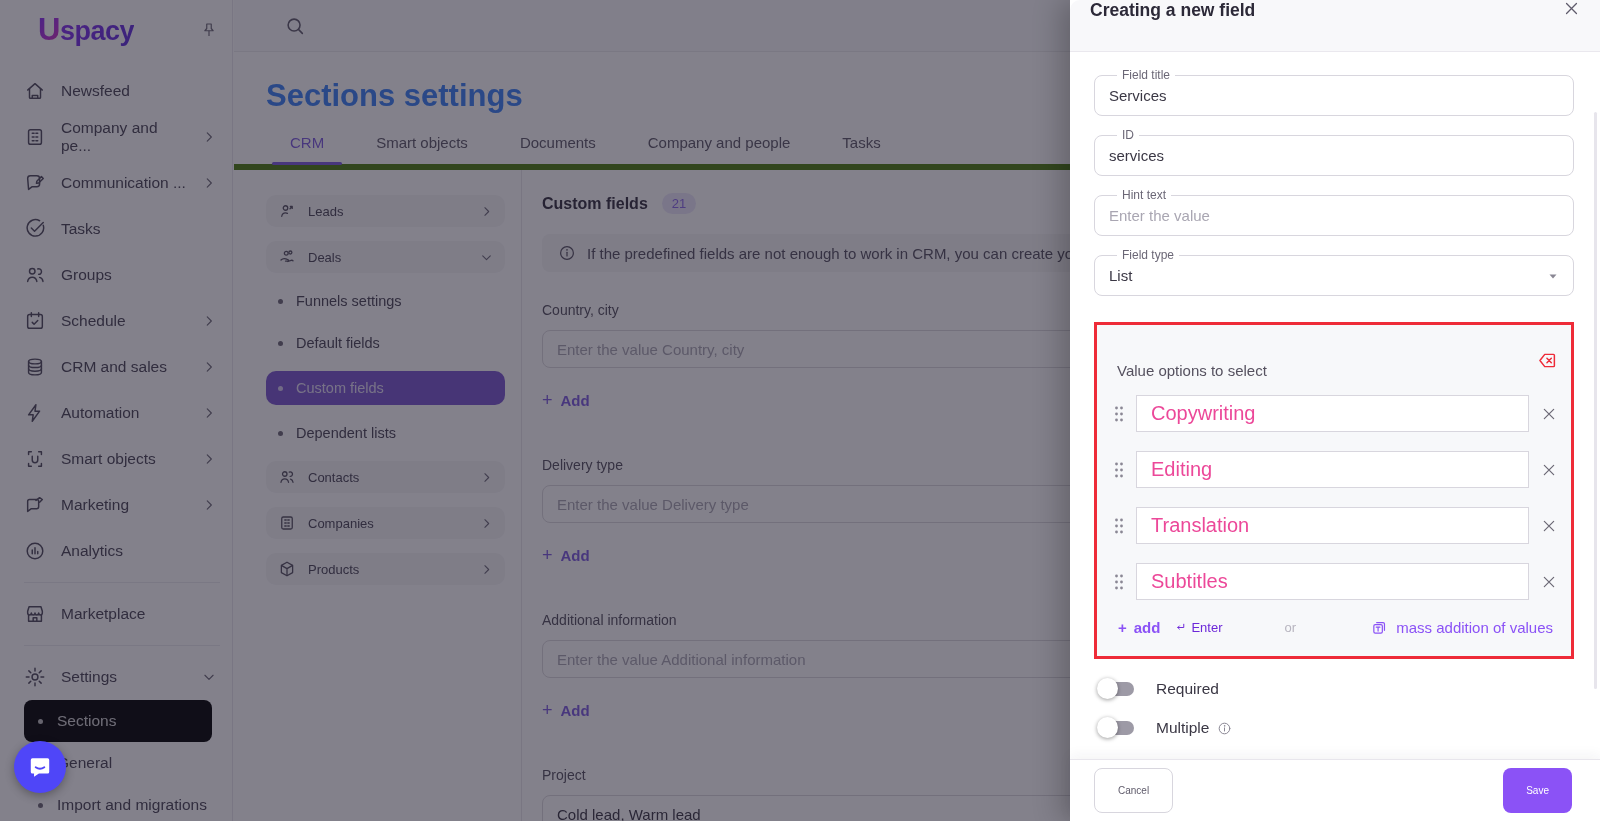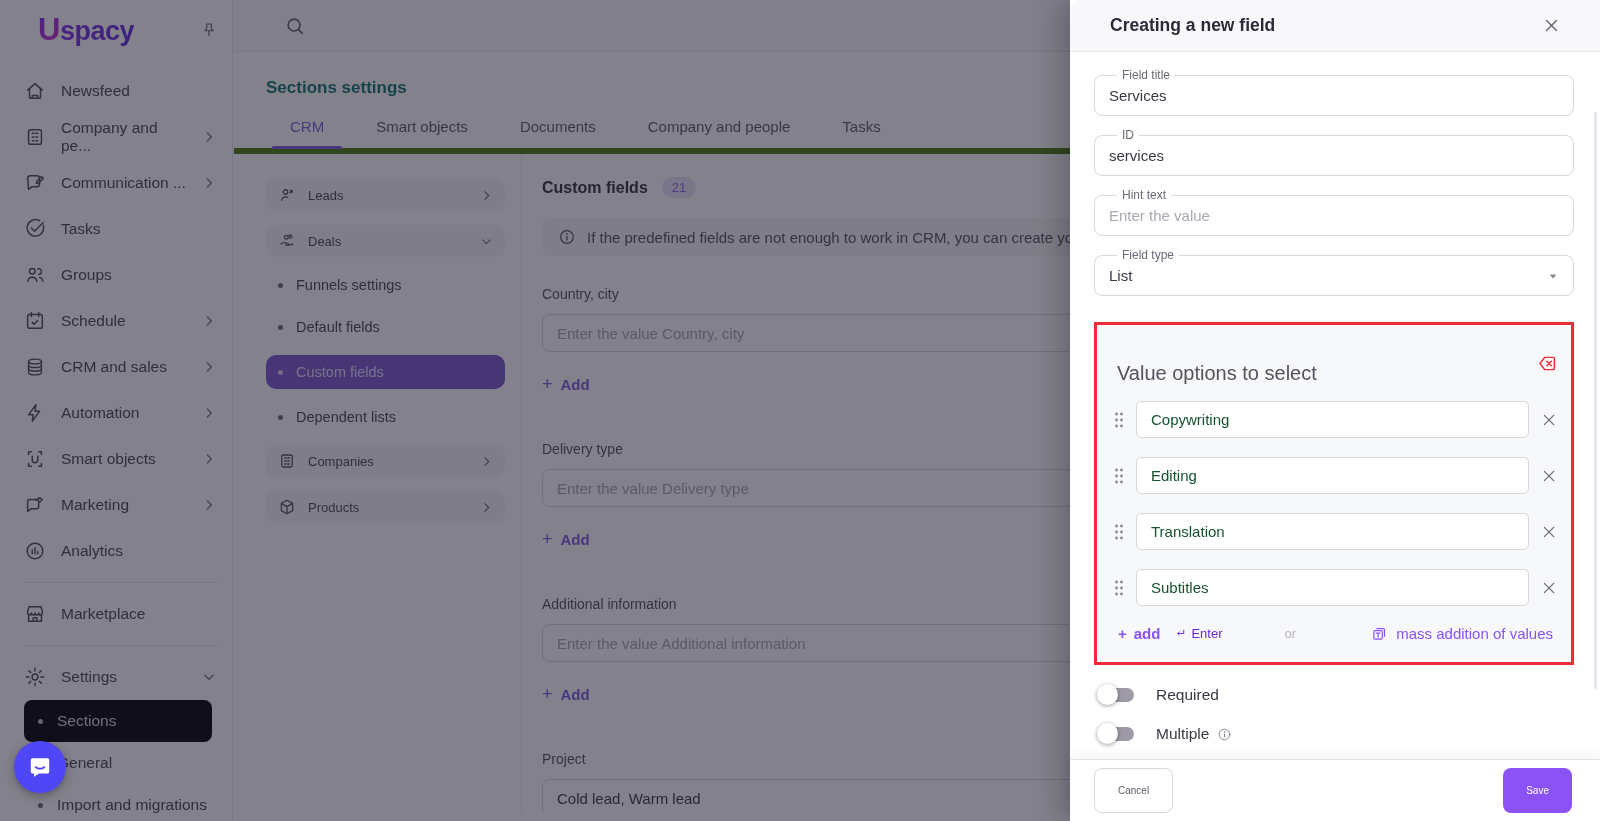--- a/index.html
+++ b/index.html
@@ -21,21 +21,21 @@
   .nav-divider { height:1px; background:#eceaf0; margin:8px 0; }
   .sub-item { display:flex; align-items:center; gap:14px; height:42px; padding-left:14px; font-size:15.5px; color:#4a4656; border-radius:10px; margin-right:8px; cursor:pointer; }
   .sub-item .dot { width:5px; height:5px; border-radius:50%; background:#6d6977; flex:0 0 5px; }
   .sub-item.selected { background:#000000; color:rgba(255,255,255,0.82);border-radius:8px; }
   .sub-item.selected .dot { background:rgba(255,255,255,0.75); }
 
   
   .main { position:absolute; left:234px; top:0; right:0; bottom:0; background:#fff; }
   .main-header { height:52px; background:#fbfbfd; border-bottom:1px solid #eceaee; display:flex; align-items:center; padding-left:50px; }
   .search-ic { color:#5f5b6b; cursor:pointer; }
-  .page-title { margin:26px 0 20px 32px; font-size:17px; font-weight:600; color:#0f766e; }
+  .page-title { margin:26px 0 20px 32px; font-size:31px; font-weight:600; color:#3b82f6; }
   .tabs { display:flex; padding-left:38px; border-bottom:6px solid #4d7c0f; }
   .tab { font-size:15px; color:#5d5968; padding:0 18px 13px; margin-right:16px; position:relative; cursor:pointer; white-space:nowrap; }
   .tab.active { color:#7d5ce0; }
   .tab.active::after { content:""; position:absolute; left:0; right:0; bottom:-1px; height:3px; background:#7d5ce0; border-radius:2px; }
 
   .content-row { display:flex; height:calc(100% - 163px); }
   .subnav { width:288px; flex:0 0 288px; border-right:1px solid #e8e6ec; padding:25px 16px 0 32px; }
   .srow { display:flex; align-items:center; gap:12px; height:32px; background:#f5f5f7; border-radius:10px; padding:0 12px; margin-bottom:14px; font-size:13px; color:#4a4656; cursor:pointer; }
   .srow .ic { width:18px; height:18px; color:#55515f; }
   .srow .chev { margin-left:auto; color:#6d6977; }
@@ -57,39 +57,39 @@
   .fgroup input::placeholder { color:#a9a6b2; }
   .add-link { margin-top:22px; display:inline-flex; align-items:center; gap:8px; color:#7d5ce0; font-size:15px; font-weight:600; cursor:pointer; }
   .add-link .plus { font-size:18px; font-weight:400; }
 
   
   .backdrop { position:absolute; left:0; top:0; bottom:0; width:1070px; background:rgba(30,26,43,0.55); z-index:50; }
   .chat-fab { position:absolute; left:14px; bottom:28px; width:52px; height:52px; border-radius:50%; background:#4f46f8; z-index:70; display:flex; align-items:center; justify-content:center; cursor:pointer; box-shadow:0 3px 10px rgba(0,0,0,0.3); }
 
   
   .drawer { position:absolute; top:0; right:0; bottom:0; width:530px; background:#fff; z-index:60; box-shadow:-10px 0 26px rgba(0,0,0,0.22); display:flex; flex-direction:column; }
-  .drawer-header { height:52px; flex:0 0 52px; background:#f8f8fa; border-bottom:1px solid #eae8ee; display:flex; align-items:center; padding:0 40px; border-top-left-radius:10px; }
+  .drawer-header { height:52px; flex:0 0 52px; background:#f8f8fa; border-bottom:1px solid #eae8ee; display:flex; align-items:flex-start; padding:0 20px; border-top-left-radius:10px; }
   .drawer-title { font-size:17.5px; font-weight:600; color:#2c2938; }
   .drawer-close { margin-left:auto; color:#5f5b6b; cursor:pointer; }
   .drawer-body { flex:1; padding:23px 26px 0 24px; position:relative; overflow:hidden; }
   .fl { position:relative; height:41px; border:1px solid #d8d6de; border-radius:8px; margin-bottom:19px; display:flex; align-items:center; padding:0 14px; background:#fff; }
   .fl > label { position:absolute; top:-8px; left:22px; font-size:12px; color:#6b6776; background:#fff; padding:0 5px; }
   .fl input { border:none; outline:none; width:100%; font-size:15px; color:#3a3744; background:transparent; font-family:"Liberation Sans",sans-serif; }
   .fl input::placeholder { color:#a9a6b2; }
   .fl .select-val { font-size:15px; color:#3a3744; }
   .fl .caret { margin-left:auto; color:#8a8794; }
   .fl.select { cursor:pointer; }
 
   .options-box { border:3px solid #ee2b38; background:#f7f8fa; margin-top:26px; padding:17px 14px 20px 17px; }
   .options-head { display:flex; align-items:center; justify-content:space-between; margin-bottom:16px; padding-left:3px; }
-  .options-label { font-size:20px; color:#55515f;margin-top:20px; }
+  .options-label { font-size:15px; color:#55515f;margin-top:20px; }
   .backspace { color:#ee2b38; cursor:pointer; }
   .option-row { display:flex; align-items:center; gap:12px; margin-bottom:19px; }
   .drag { color:#8a8794; cursor:grab; flex:0 0 10px; }
-  .option-row input { flex:1; height:37px; border:1px solid #d8d6de; border-radius:5px; background:#fff; padding:0 14px; font-size:15px; color:#14532d; outline:none; font-family:"Liberation Sans",sans-serif; }
+  .option-row input { flex:1; height:37px; border:1px solid #d8d6de; border-radius:0; background:#fff; padding:0 14px; font-size:20px; color:#ec4899; outline:none; font-family:"Liberation Sans",sans-serif; }
   .option-x { color:#6b6875; cursor:pointer; flex:0 0 16px; }
   .options-footer { display:flex; align-items:center; margin-top:4px; padding:0 4px; }
   .add-small { display:inline-flex; align-items:center; gap:7px; color:#8b52f6; font-size:15px; font-weight:600; cursor:pointer; }
   .enter-hint { display:inline-flex; align-items:center; gap:4px; color:#6d28d9; font-size:13px; margin-left:14px; }
   .or-txt { color:#b7b4bf; font-size:13px; margin-left:62px; }
   .mass-link { margin-left:auto; display:inline-flex; align-items:center; gap:8px; color:#8b52f6; font-size:15px; cursor:pointer; }
 
   .toggle-row { display:flex; align-items:center; margin-top:21px; padding-left:6px; }
   .switch { width:34px; height:14px; background:#9d9aa6; border-radius:7px; position:relative; cursor:pointer; flex:0 0 34px; }
   .switch .knob { position:absolute; left:-3px; top:-4px; width:21px; height:21px; background:#fff; border-radius:50%; box-shadow:0 1px 4px rgba(0,0,0,0.4); }
@@ -356,20 +356,35 @@
         <span class="dot"></span>
         <span>Default fields</span>
       </div>
       <div class="bullet-row selected">
         <span class="dot"></span>
         <span>Custom fields</span>
       </div>
       <div class="bullet-row">
         <span class="dot"></span>
         <span>Dependent lists</span>
+      </div>
+      <div class="srow">
+        <span class="ic">
+            <svg width="18" height="18" viewBox="0 0 24 24" fill="none" stroke="currentColor" stroke-width="1.7" stroke-linecap="round">
+              <circle cx="9" cy="8" r="3"></circle>
+              <path d="M4 19c.5-3 2.3-4.5 5-4.5s4.5 1.5 5 4.5"></path>
+              <path d="M15 5.5a3 3 0 1 1 1.2 5.7M16.8 14.8c1.8.5 2.9 1.9 3.2 4.2"></path>
+            </svg>
+          </span>
+        <span>Contacts</span>
+        <span class="chev">
+            <svg width="13" height="13" viewBox="0 0 24 24" fill="none" stroke="currentColor" stroke-width="2" stroke-linecap="round" stroke-linejoin="round">
+              <path d="M9 5l7 7-7 7"></path>
+            </svg>
+          </span>
       </div>
       <div class="srow">
         <span class="ic">
             <svg width="18" height="18" viewBox="0 0 24 24" fill="none" stroke="currentColor" stroke-width="1.7" stroke-linecap="round">
               <rect x="5" y="4" width="14" height="16" rx="2"></rect>
               <path d="M9 8h2M13 8h2M9 12h2M13 12h2M9 16h2M13 16h2"></path>
             </svg>
           </span>
         <span>Companies</span>
         <span class="chev">

